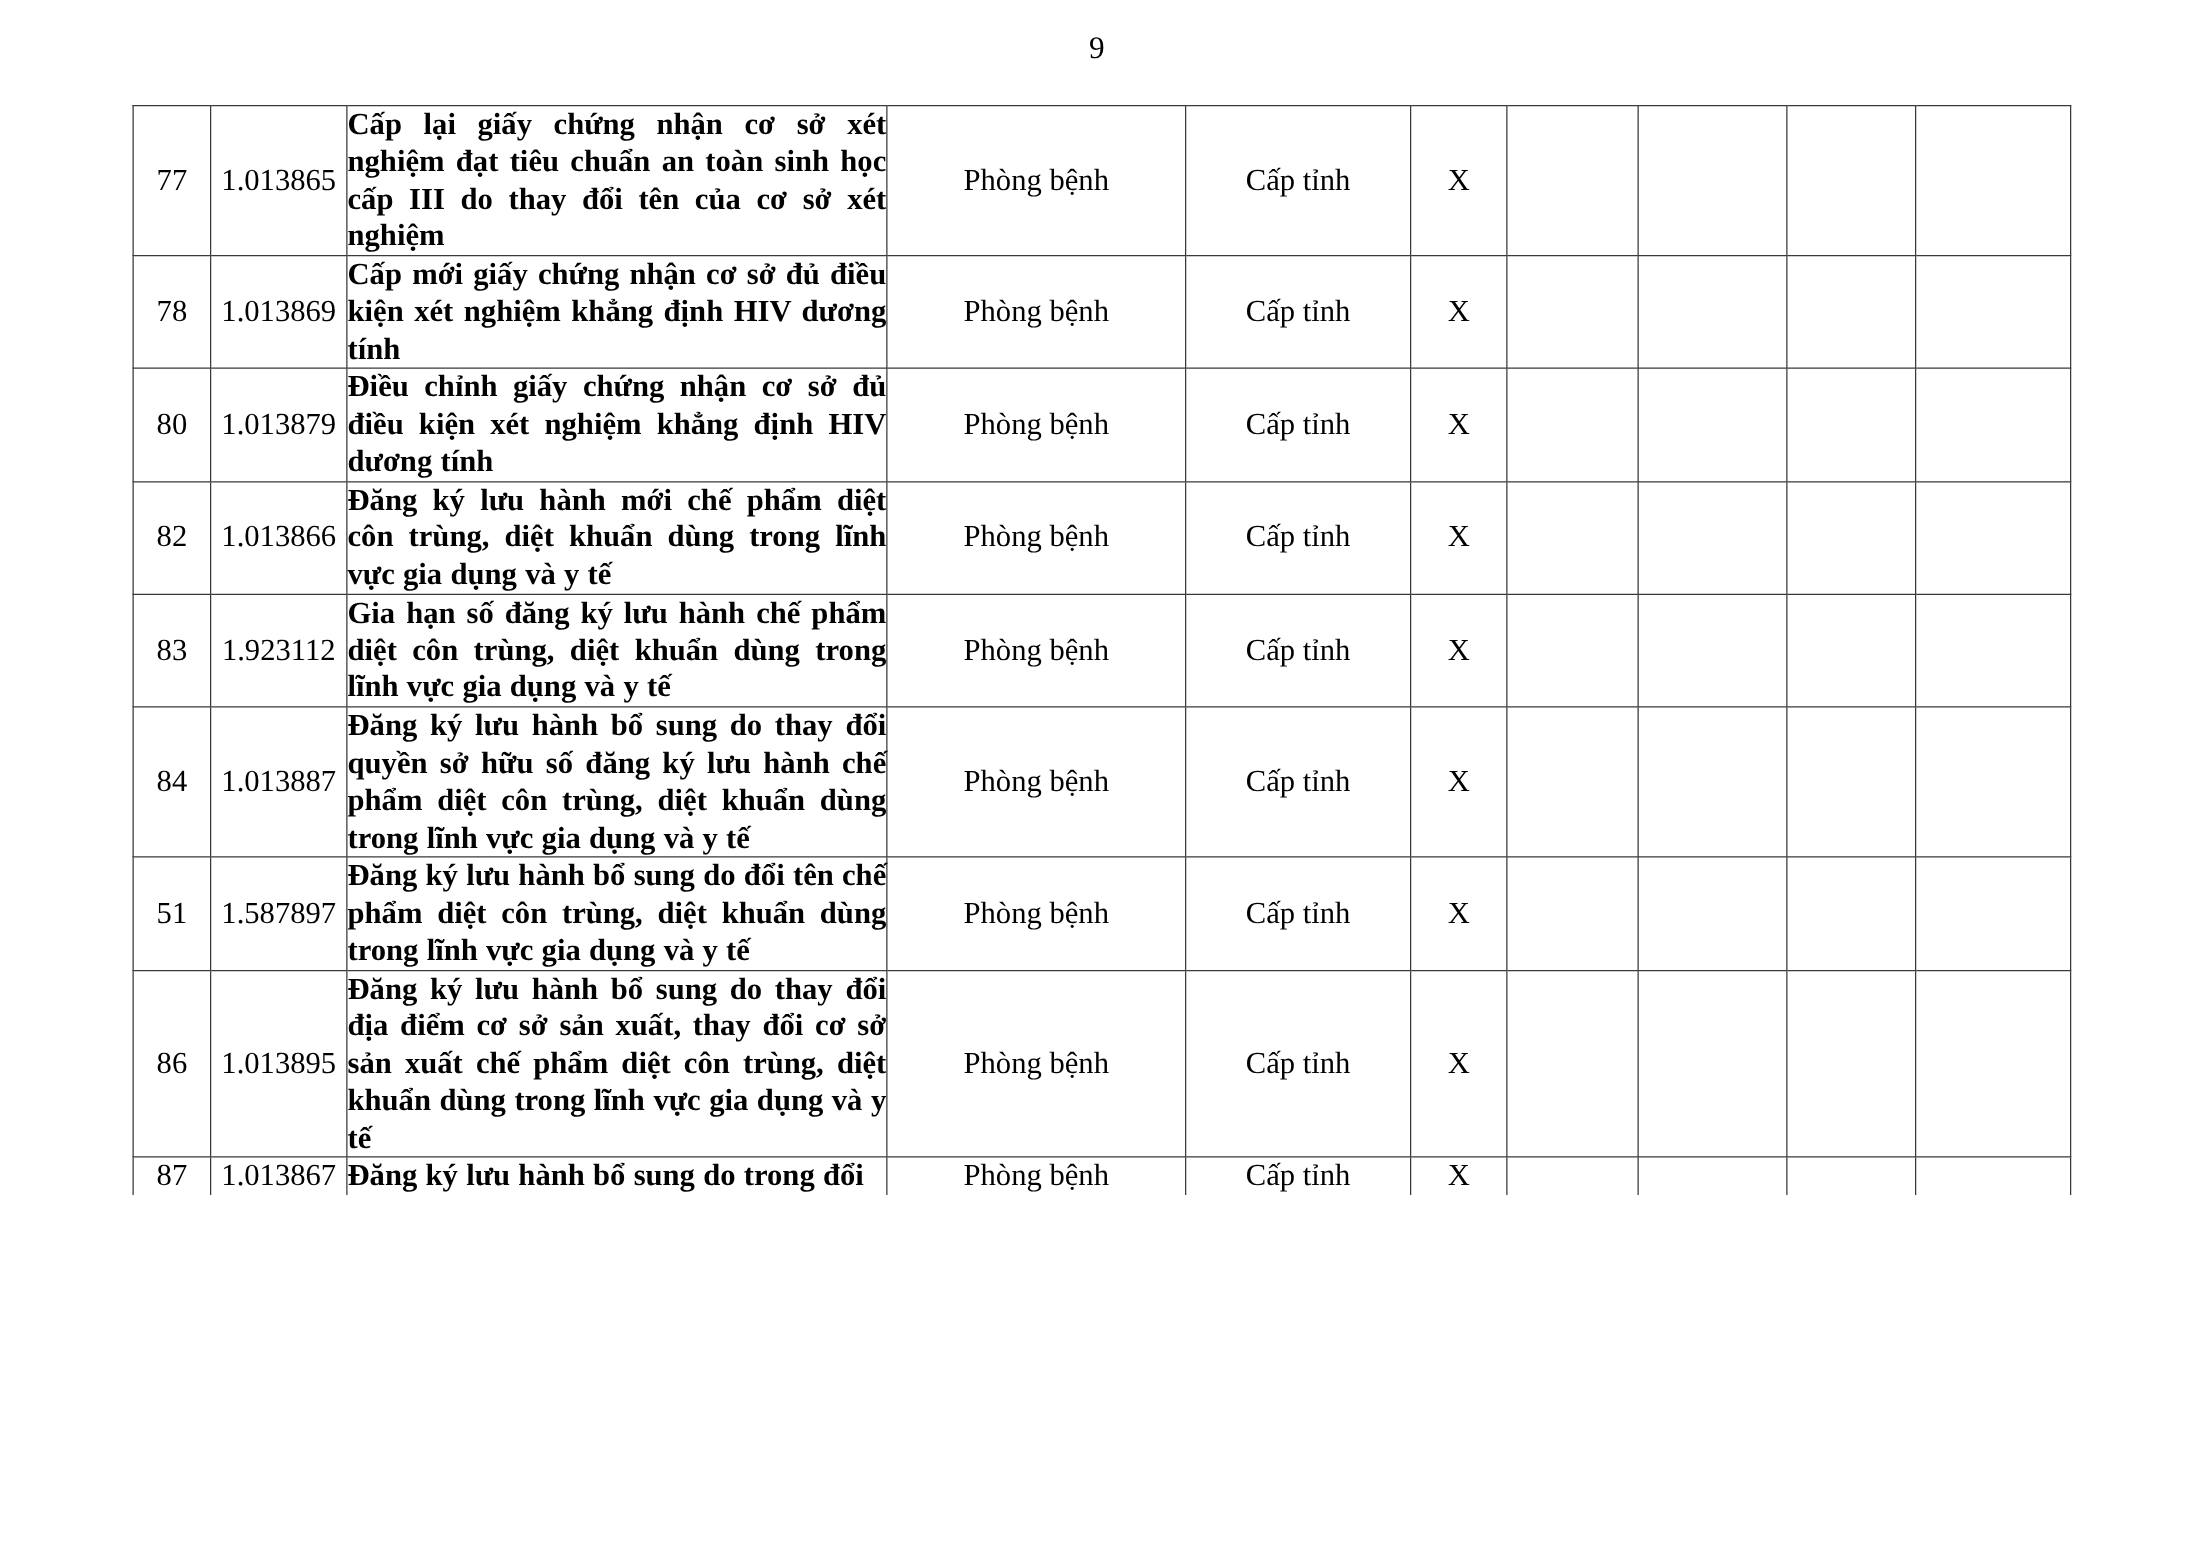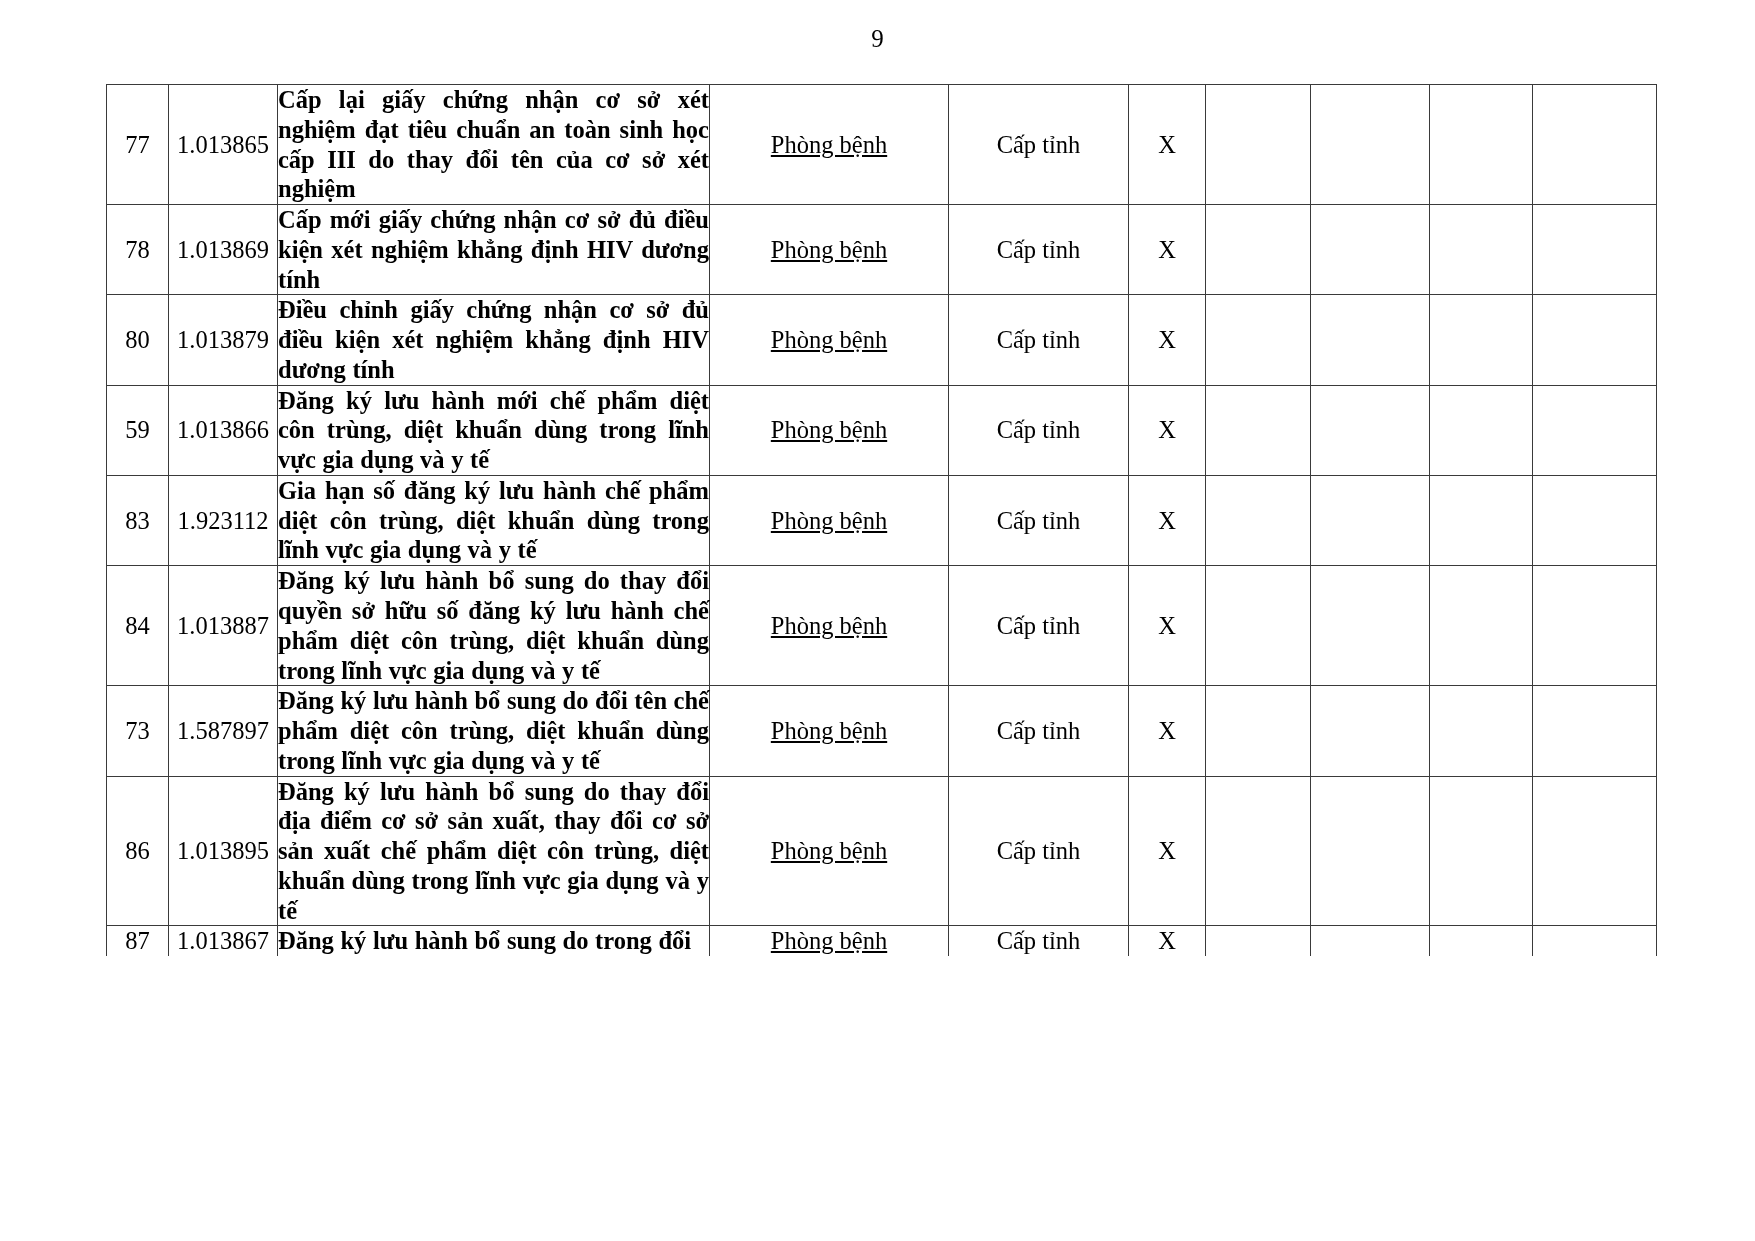--- a/index.html
+++ b/index.html
@@ -70,21 +70,21 @@
   .cell-stt,
   .cell-code,
   .cell-field,
   .cell-level,
   .cell-mark {
     text-align: center;
   }
 
   .cell-stt    { padding: 2px 3px; }
   .cell-code   { padding: 2px 5px; }
-  .cell-field  { padding: 2px 6px; text-decoration: underline; }
+  .cell-field  { padding: 2px 6px; }
   .cell-level  { padding: 2px 6px; }
   .cell-mark   { padding: 2px 3px; }
 
   .cell-name {
     text-align: justify;
     text-align-last: left;
     padding: 3px 7px 5px 8px;
     line-height: 1.215;
     hyphens: none;
     word-spacing: 0.02em;
@@ -163,21 +163,21 @@
             </td>
             <td class="cell-field">Phòng bệnh</td>
             <td class="cell-level">Cấp tỉnh</td>
             <td class="cell-mark">X</td>
             <td class="cell-empty"></td>
             <td class="cell-empty"></td>
             <td class="cell-empty"></td>
             <td class="cell-empty"></td>
           </tr>
           <tr>
-            <td class="cell-stt">59</td>
+            <td class="cell-stt">82</td>
             <td class="cell-code">1.013866</td>
             <td class="cell-name">
               <span class="justify-block">Đăng ký lưu hành mới chế phẩm diệt côn trùng, diệt khuẩn dùng trong lĩnh vực gia dụng và y tế</span>
             </td>
             <td class="cell-field">Phòng bệnh</td>
             <td class="cell-level">Cấp tỉnh</td>
             <td class="cell-mark">X</td>
             <td class="cell-empty"></td>
             <td class="cell-empty"></td>
             <td class="cell-empty"></td>
@@ -205,21 +205,21 @@
             </td>
             <td class="cell-field">Phòng bệnh</td>
             <td class="cell-level">Cấp tỉnh</td>
             <td class="cell-mark">X</td>
             <td class="cell-empty"></td>
             <td class="cell-empty"></td>
             <td class="cell-empty"></td>
             <td class="cell-empty"></td>
           </tr>
           <tr>
-            <td class="cell-stt">73</td>
+            <td class="cell-stt">51</td>
             <td class="cell-code">1.587897</td>
             <td class="cell-name">
               <span class="justify-block">Đăng ký lưu hành bổ sung do đổi tên chế phẩm diệt côn trùng, diệt khuẩn dùng trong lĩnh vực gia dụng và y tế</span>
             </td>
             <td class="cell-field">Phòng bệnh</td>
             <td class="cell-level">Cấp tỉnh</td>
             <td class="cell-mark">X</td>
             <td class="cell-empty"></td>
             <td class="cell-empty"></td>
             <td class="cell-empty"></td>

